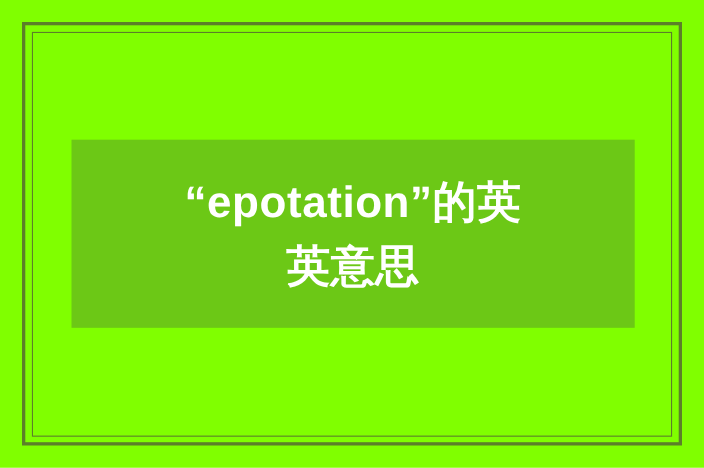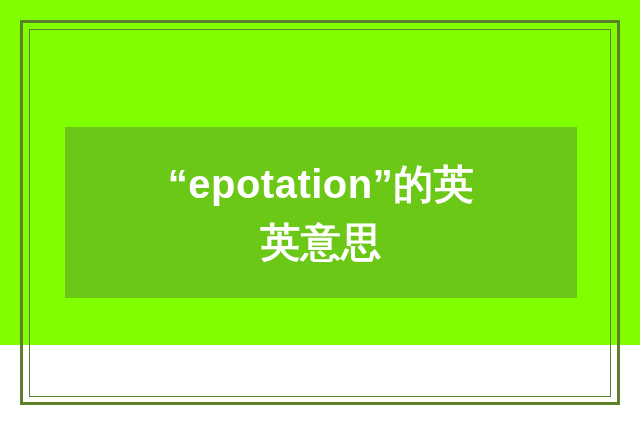--- a/index.html
+++ b/index.html
@@ -10,21 +10,21 @@
   body {
     width: 640px;
     height: 425px;
     overflow: hidden;
     font-family: "Liberation Sans", "DejaVu Sans", sans-serif;
   }
 
   #poster {
     position: relative;
     width: 640px;
-    height: 345px;
+    height: 425px;
     background: #80ff00;
     box-sizing: border-box;
   }
 
   
   .frame-outer {
     position: absolute;
     left: 20px;
     top: 20px;
     width: 600px;

